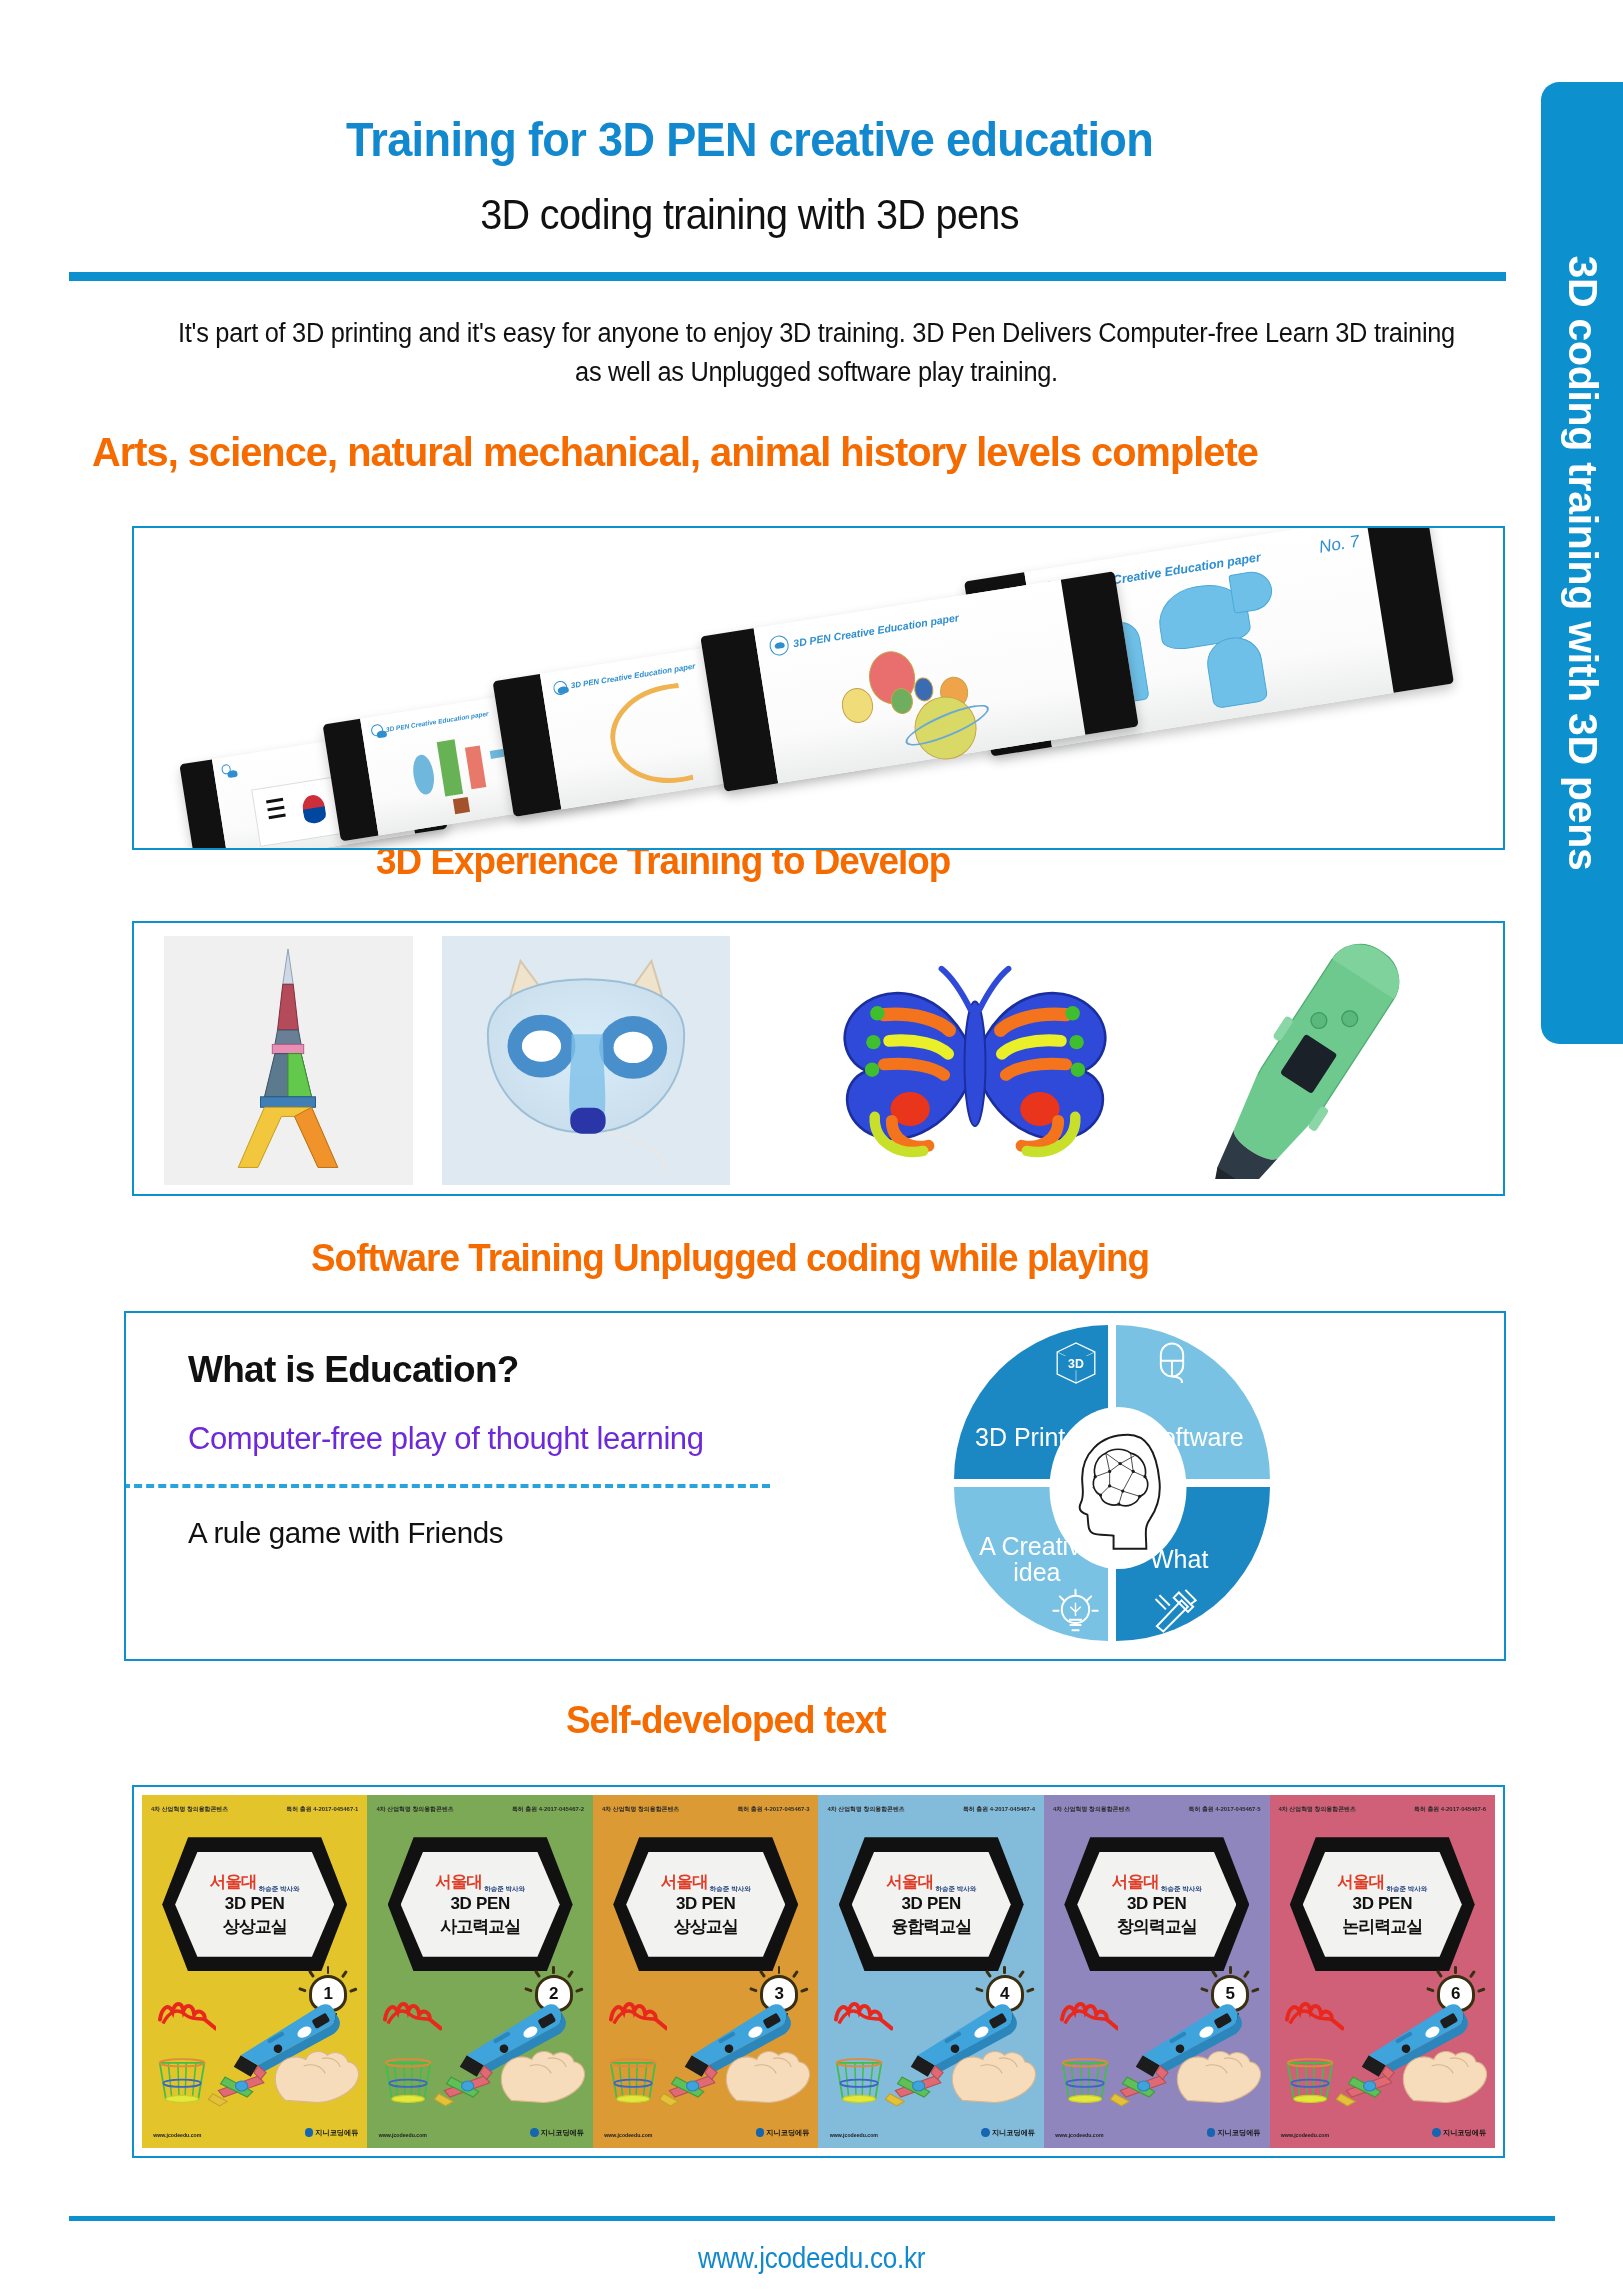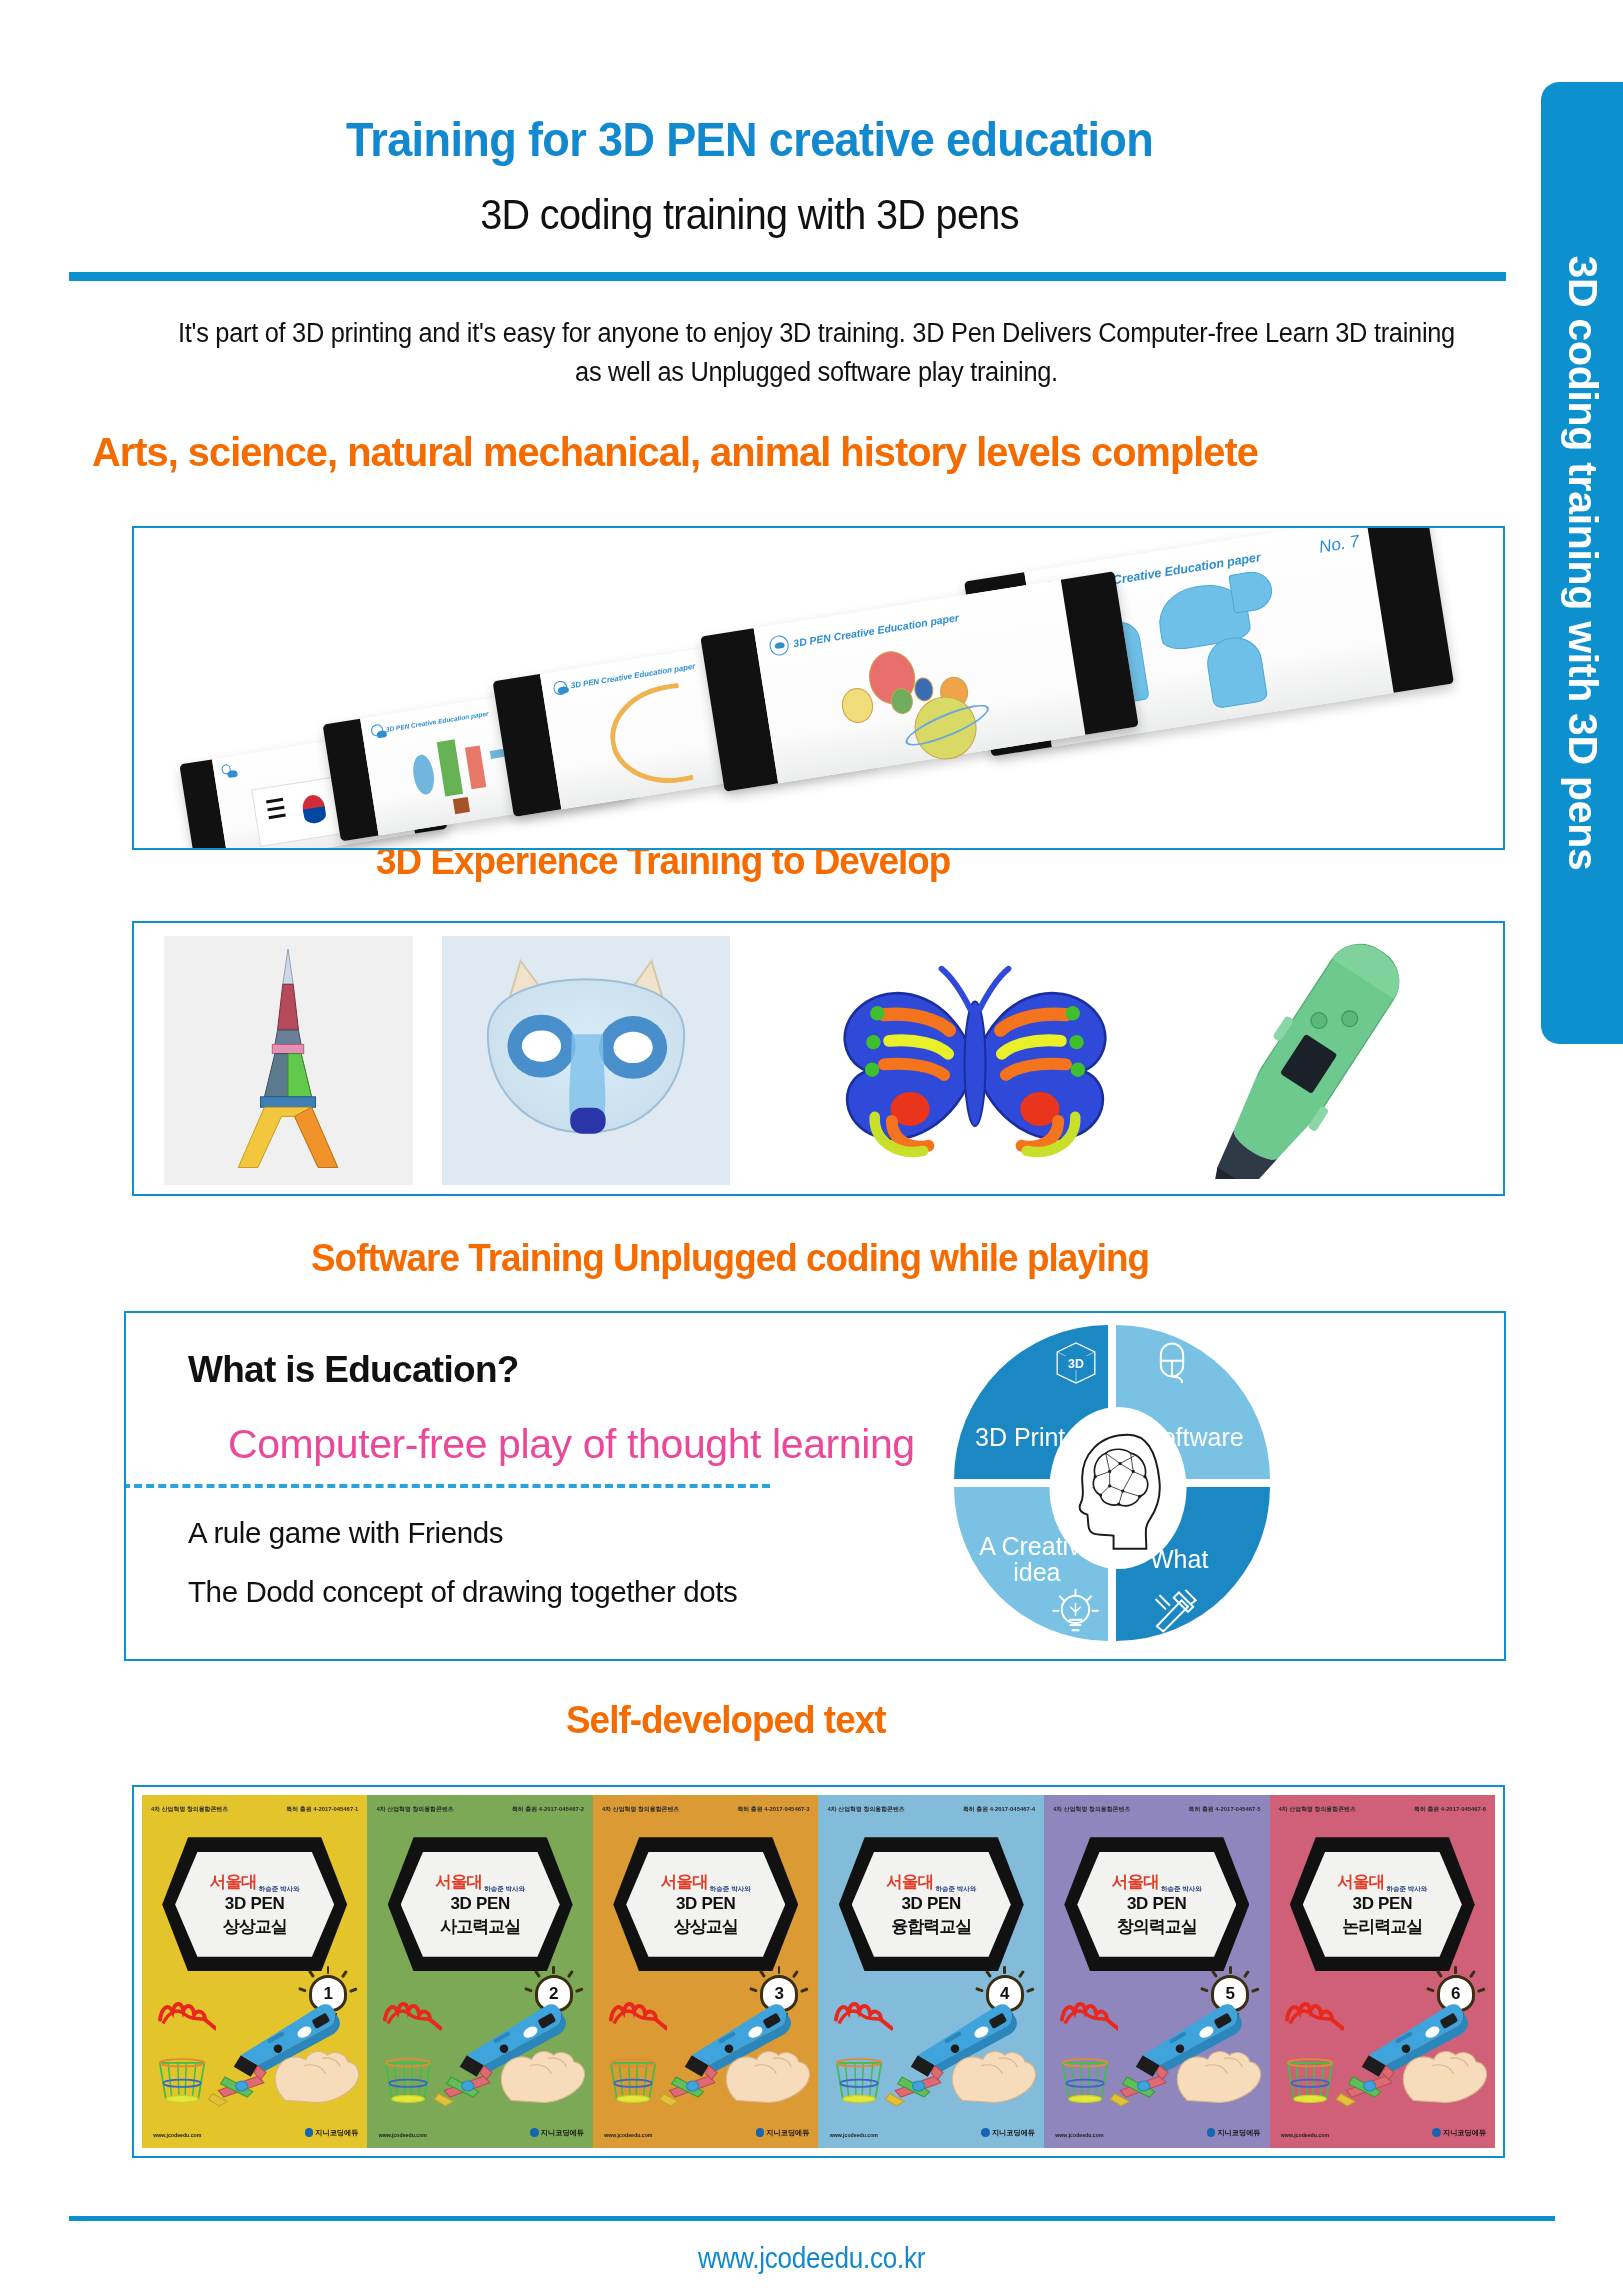--- a/index.html
+++ b/index.html
@@ -143,21 +143,21 @@
   .eiffel { position:absolute; left:50%; top:9.2px; transform:translateX(-50%); width:144px; height:229px; }
   
   #ph-mask { left:308px; top:13px; width:288px; height:249px; background:#dfe9f2; }
   
   #ph-butterfly { left:687px; top:26px; width:308px; height:223px; background:#fff; }
   
   #ph-pen { left:1021px; top:19.6px; width:308px; height:236px; background:#fff; }
 
   
   .unp-q  { position:absolute; left:62px; top:36px; color:#111; font-size:37px; font-weight:bold; letter-spacing:-0.7px; }
-  .unp-a  { position:absolute; left:62px; top:108px; color:#ec4899; font-size:41px; letter-spacing:-0.4px;margin-left:40px; }
+  .unp-a  { position:absolute; left:62px; top:108px; color:#6d28d9; font-size:31px; letter-spacing:-0.4px; }
   .unp-div{ position:absolute; left:-3.9px; top:171px; width:648px; height:0;
             border-top:4.6px dashed #29A3DC; }
   .unp-li { position:absolute; left:62px; color:#111; font-size:29.5px; letter-spacing:-0.4px; }
   .unp-li1{ top:203px; }
   .unp-li2{ top:262px; }
   .unp-li3{ top:321px; }
 
   
   .wheel { position:absolute; left:828px; top:11.8px; width:327px; height:327px; }
   .quad { position:absolute; width:154px; height:154px; }
@@ -426,21 +426,20 @@
         </g>
       </svg>
     </div>
   </div>
 
   <div class="panel" id="panel-unplugged">
     <div class="unp-q">What is Education?</div>
     <div class="unp-a">Computer-free play of thought learning</div>
     <div class="unp-div"></div>
     <div class="unp-li unp-li1">A rule game with Friends</div>
-    <div class="unp-li unp-li2">The Dodd concept of drawing together dots</div>
 
     <div class="wheel">
       <div class="quad q-tl"></div>
       <div class="quad q-tr"></div>
       <div class="quad q-bl"></div>
       <div class="quad q-br"></div>
 
       <div class="q-label lbl-tl">3D Printer</div>
       <div class="q-label lbl-tr">Software</div>
       <div class="q-label lbl-bl" style="white-space:pre-line">A Creative

